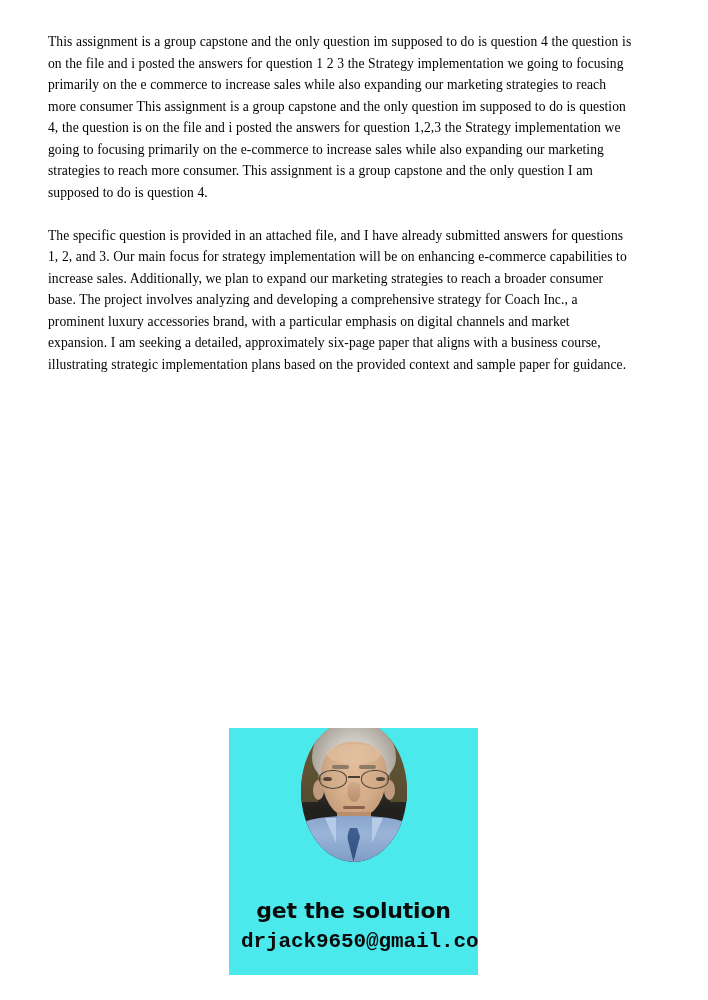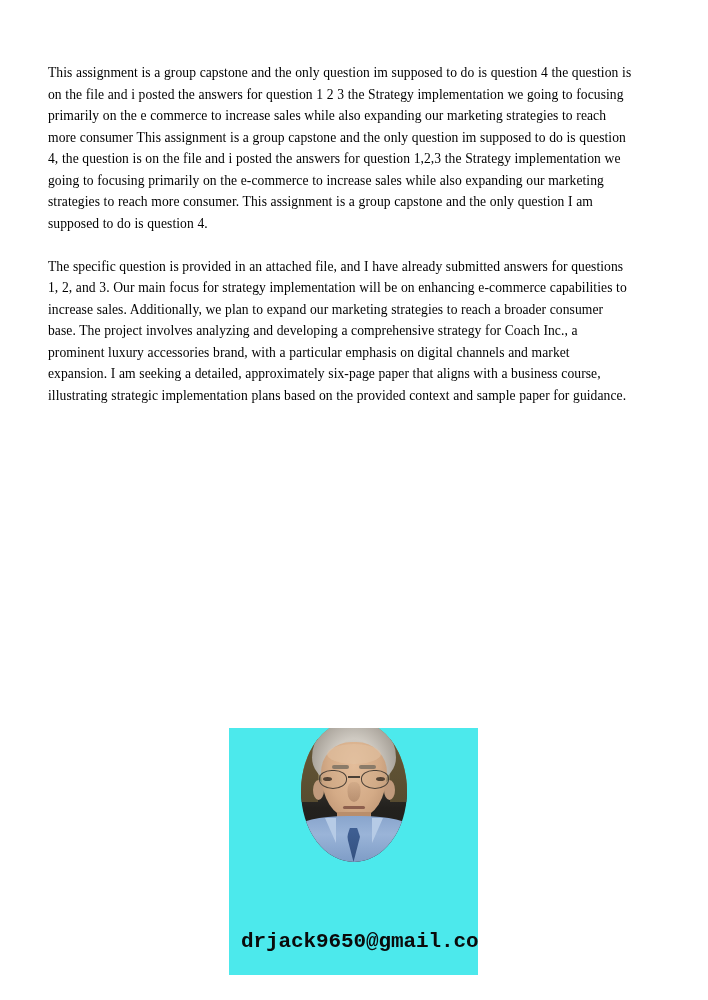--- a/index.html
+++ b/index.html
@@ -17,21 +17,20 @@
     color: #000000;
     -webkit-font-smoothing: antialiased;
   }
 
   
   .doc-body {
     position: absolute;
     left: 48px;
     top: 31px;
     width: 584px;
-    margin-top: 31px;
   }
   .doc-para {
     margin: 0;
     font-size: 13.6px;
     line-height: 21.5px;
     text-align: left;
     color: #000000;
     letter-spacing: 0.005em;
     word-spacing: 0.01em;
   }
@@ -313,14 +312,15 @@
       <div class="photo-mouth"></div>
       <div class="photo-neck"></div>
       <div class="photo-shirt">
         <div class="collar-l"></div>
         <div class="collar-r"></div>
         <div class="photo-tie"></div>
       </div>
     </div>
   </div>
 
+  <div class="promo-line promo-line2">get the solution</div>
   <div class="promo-line promo-email">drjack9650@gmail.com</div>
 </div>
 
 </body></html>

